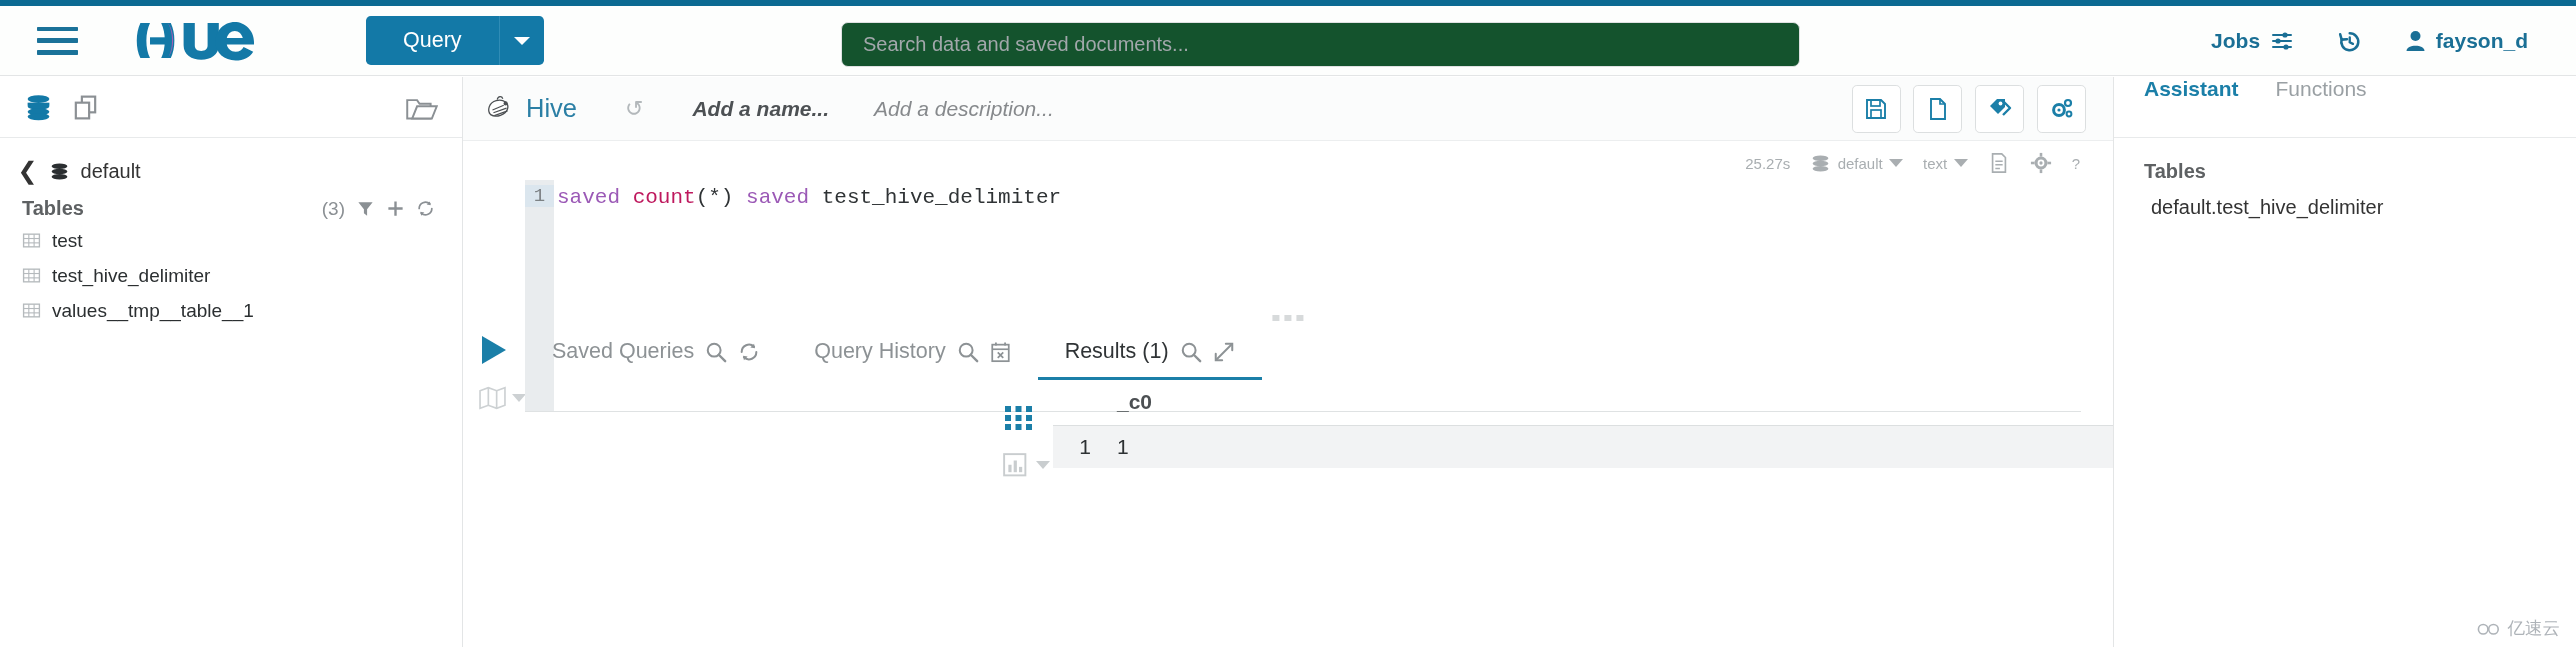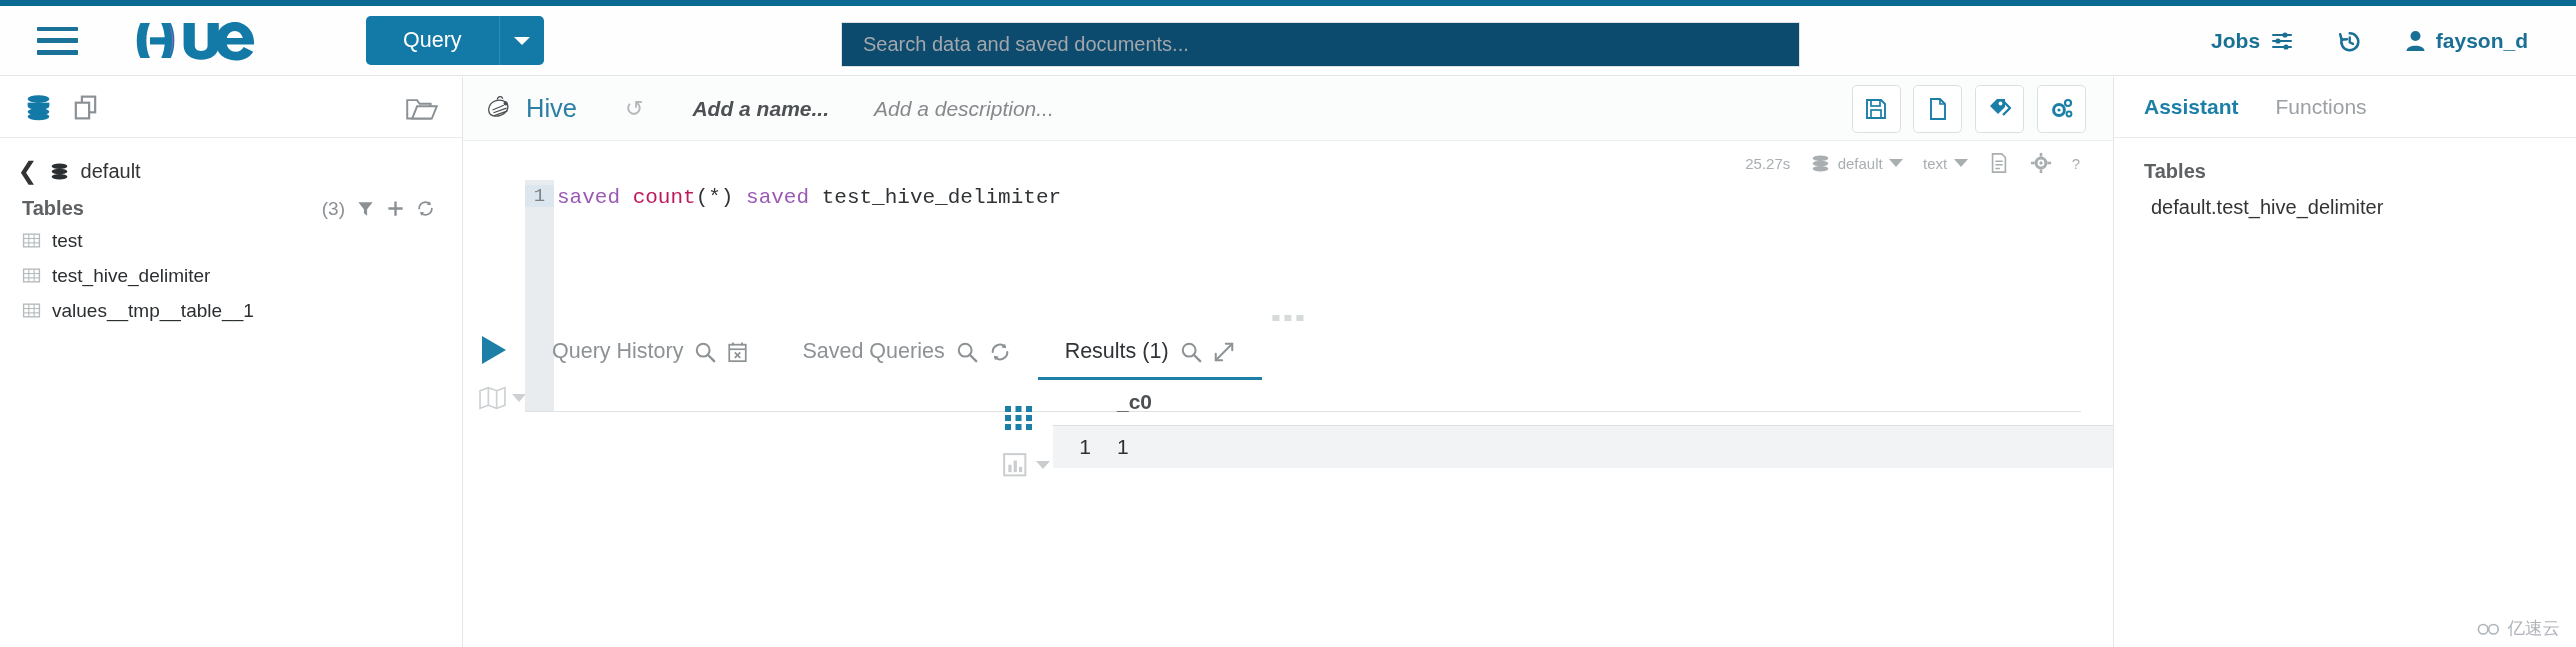--- a/index.html
+++ b/index.html
@@ -35,21 +35,21 @@
   }
   .query-caret {
     background: #1379a7; border-left: 0.8px solid #2f8cb6; width: 45px;
     border-radius: 0 4.8px 4.8px 0; cursor: pointer;
     display: flex; align-items: center; justify-content: center;
   }
   .caret-down { width: 0; height: 0; border-left: 8.8px solid transparent; border-right: 8.8px solid transparent; border-top: 8.8px solid #ffffff; }
 
   .nav-search {
     position: absolute; left: 841px; top: 16px; width: 959px; height: 45px;
-    border: 0.8px solid #dfe1e2; border-radius: 0; background: #0c4a6e;
+    border: 0.8px solid #dfe1e2; border-radius: 7px; background: #14532d;
     font-size: 20px; color: #9aa0a4; padding: 0 21px;
     font-family: "Liberation Sans", sans-serif; outline: none;
   }
   .nav-search::placeholder { color: #a2a7ab; }
 
   .nav-right { position: absolute; right: 48px; top: 0; height: 70px; display: flex; align-items: center; gap: 43px; }
   .nav-right .item { display: flex; align-items: center; gap: 9.6px; color: #1a6f95; font-size: 21px; font-weight: bold; cursor: pointer; }
 
   
   .body-row { position: absolute; top: 77px; left: 0; width: 2576px; height: 571px; display: flex; }
@@ -104,21 +104,21 @@
   .chart-ico { position: absolute; left: 539px; top: 375px; display: flex; align-items: center; gap: 8px; cursor: pointer; }
 
   .res-table { position: absolute; left: 590px; top: 313px; right: 0; }
   .res-colhdr { font-size: 21px; color: #4c5053; font-weight: bold; padding: 0 0 11px 64px; }
   .res-row { display: flex; align-items: center; height: 43px; background: #f2f3f4; border-top: 0.8px solid #dcdfe0; }
   .res-row .rn { width: 64px; text-align: center; font-size: 21px; color: #2d3133; }
   .res-row .cell { font-size: 21px; color: #2d3133; }
 
   
   .right-panel { width: 463px; height: 571px; background: #fff; border-left: 0.8px solid #e3e5e6; }
-  .rp-tabs { height: 61px; border-bottom: 0.8px solid #e8eaeb; display: flex; align-items: center; padding-left: 30px; gap: 37px; }
+  .rp-tabs { height: 61px; border-bottom: 0.8px solid #e8eaeb; display: flex; padding-left: 30px; gap: 37px; }
   .rp-tab { font-size: 21px; color: #9aa0a4; cursor: pointer; }
   .rp-tab.active { color: #1b7fa8; font-weight: bold; }
   .rp-sec-ttl { font-size: 20px; font-weight: bold; color: #5e6163; padding: 22px 0 8px 30px; }
   .rp-item { font-size: 20px; color: #333; padding: 4.8px 0 4.8px 37px; cursor: pointer; }
 
   
   .watermark {
     position: absolute; left: 1826px; top: 469px; display: flex; align-items: center; gap: 17.5px;
     pointer-events: none; user-select: none;
   }
@@ -378,45 +378,45 @@
       </div>
 
       <div class="drag-handle">
         <i></i>
         <i></i>
         <i></i>
       </div>
 
       <div class="res-tabs">
         <div class="res-tab">
+          <span>Saved Queries</span>
+          <svg width="22" height="22" viewBox="0 0 24 24">
+            <circle cx="10" cy="10" r="7" fill="none" stroke="#8d9295" stroke-width="2.2"></circle>
+            <line x1="15" y1="15" x2="22" y2="22" stroke="#8d9295" stroke-width="2.6" stroke-linecap="round"></line>
+          </svg>
+          <svg width="22" height="22" viewBox="0 0 24 24">
+            <path d="M20 12 a8 8 0 0 1 -13.5 5.8" fill="none" stroke="#8d9295" stroke-width="2.2" stroke-linecap="round"></path>
+            <path d="M4 12 a8 8 0 0 1 13.5 -5.8" fill="none" stroke="#8d9295" stroke-width="2.2" stroke-linecap="round"></path>
+            <polygon points="17.5,3 18.5,8 13.5,7" fill="#8d9295"></polygon>
+            <polygon points="6.5,21 5.5,16 10.5,17" fill="#8d9295"></polygon>
+          </svg>
+        </div>
+
+        <div class="res-tab">
           <span>Query History</span>
           <svg width="22" height="22" viewBox="0 0 24 24">
             <circle cx="10" cy="10" r="7" fill="none" stroke="#8d9295" stroke-width="2.2"></circle>
             <line x1="15" y1="15" x2="22" y2="22" stroke="#8d9295" stroke-width="2.6" stroke-linecap="round"></line>
           </svg>
           <svg width="21" height="22" viewBox="0 0 22 24">
             <rect x="2" y="4" width="18" height="18" fill="none" stroke="#8d9295" stroke-width="1.9"></rect>
             <line x1="2" y1="9" x2="20" y2="9" stroke="#8d9295" stroke-width="1.8"></line>
             <line x1="6" y1="1.5" x2="6" y2="5" stroke="#8d9295" stroke-width="2"></line>
             <line x1="16" y1="1.5" x2="16" y2="5" stroke="#8d9295" stroke-width="2"></line>
             <path d="M8 12.5 L14 18.5 M14 12.5 L8 18.5" stroke="#8d9295" stroke-width="1.9"></path>
-          </svg>
-        </div>
-
-        <div class="res-tab">
-          <span>Saved Queries</span>
-          <svg width="22" height="22" viewBox="0 0 24 24">
-            <circle cx="10" cy="10" r="7" fill="none" stroke="#8d9295" stroke-width="2.2"></circle>
-            <line x1="15" y1="15" x2="22" y2="22" stroke="#8d9295" stroke-width="2.6" stroke-linecap="round"></line>
-          </svg>
-          <svg width="22" height="22" viewBox="0 0 24 24">
-            <path d="M20 12 a8 8 0 0 1 -13.5 5.8" fill="none" stroke="#8d9295" stroke-width="2.2" stroke-linecap="round"></path>
-            <path d="M4 12 a8 8 0 0 1 13.5 -5.8" fill="none" stroke="#8d9295" stroke-width="2.2" stroke-linecap="round"></path>
-            <polygon points="17.5,3 18.5,8 13.5,7" fill="#8d9295"></polygon>
-            <polygon points="6.5,21 5.5,16 10.5,17" fill="#8d9295"></polygon>
           </svg>
         </div>
 
         <div class="res-tab active">
           <span>Results (1)</span>
           <svg width="22" height="22" viewBox="0 0 24 24">
             <circle cx="10" cy="10" r="7" fill="none" stroke="#8d9295" stroke-width="2.2"></circle>
             <line x1="15" y1="15" x2="22" y2="22" stroke="#8d9295" stroke-width="2.6" stroke-linecap="round"></line>
           </svg>
           <svg width="22" height="22" viewBox="0 0 24 24">

